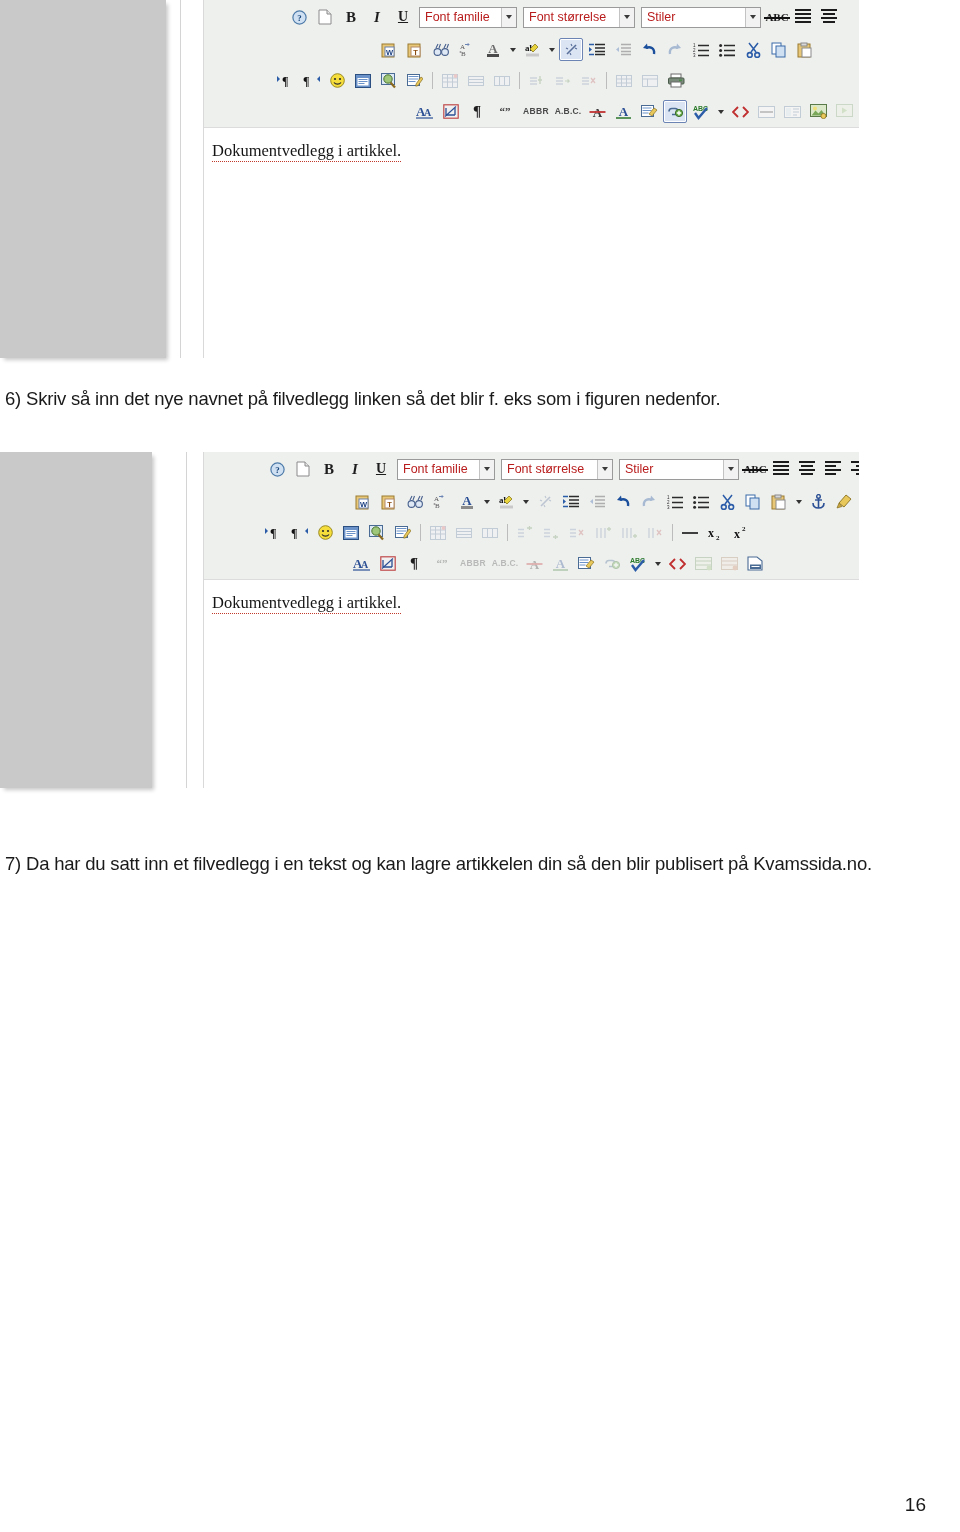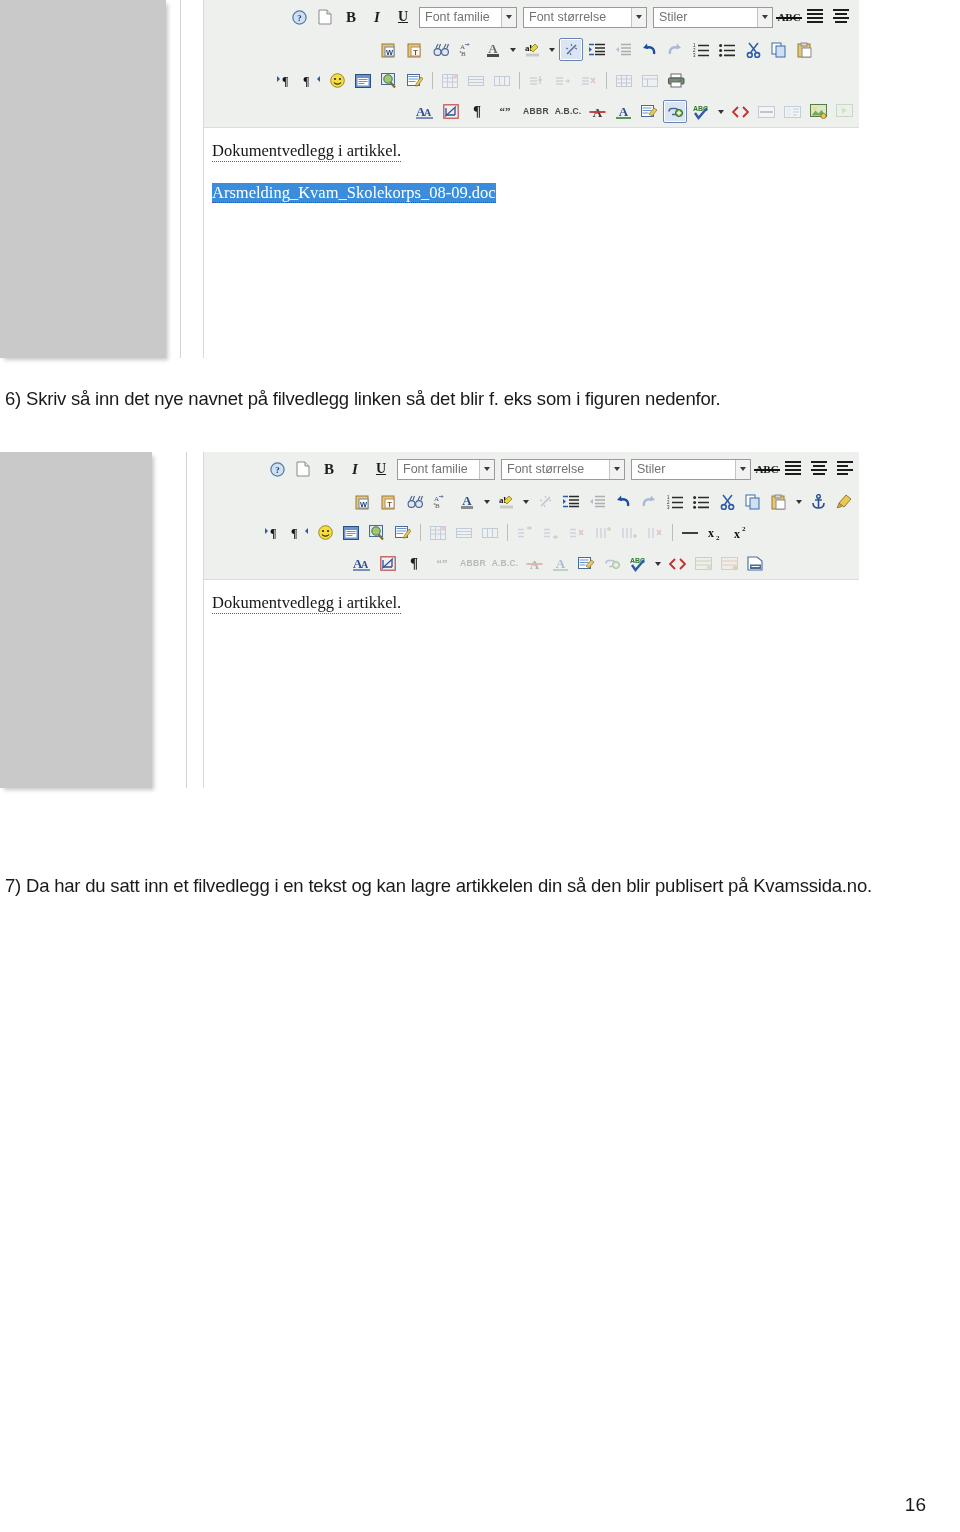--- a/index.html
+++ b/index.html
@@ -85,21 +85,21 @@
   
   .sel {
     height: 21px;
     background: #ffffff;
     border: 1px solid #9a9a9a;
     display: inline-flex;
     align-items: center;
     flex: 0 0 auto;
     margin: 0 3px;
     font-size: 12.5px;
-    color: #737373;
+    color: #b91c1c;
     padding: 0 0 0 5px;
     position: relative;
   }
   .sel .lbl { flex: 1 1 auto; overflow: hidden; }
   .sel .arw {
     width: 15px;
     height: 19px;
     border-left: 1px solid #c3c3c3;
     display: inline-flex;
     align-items: center;
@@ -108,21 +108,21 @@
     background: #f2f2f2;
   }
   .sel .arw i {
     display: block;
     width: 0; height: 0;
     border-left: 3.5px solid transparent;
     border-right: 3.5px solid transparent;
     border-top: 4px solid #3a3a3a;
   }
   .sel.w-fam { width: 98px; }
-  .sel.w-size { width: 124px; }
+  .sel.w-size { width: 112px; }
   .sel.w-style { width: 120px; }
 
   
   .lines { width: 16px; display: block; }
   .lines i { display: block; height: 2px; background: #1c1c1c; margin-bottom: 2px; }
   .lines.c i:nth-child(1){ width:16px; margin-left:0 }
   .lines.c i:nth-child(2){ width:12px; margin-left:2px }
   .lines.c i:nth-child(3){ width:16px; margin-left:0 }
   .lines.c i:nth-child(4){ width:12px; margin-left:2px }
   .lines.l i:nth-child(1){ width:16px }
@@ -591,23 +591,20 @@
           </svg>
         </span>
       </div>
     </div>
 
     <div class="ed-body" style="height:230px;">
       <div class="ed-line">
         <span class="ed-spell">Dokumentvedlegg i artikkel.</span>
       </div>
       <div class="ed-gap"></div>
-      <div class="ed-line">
-        <span class="ed-sel">Arsmelding_Kvam_Skolekorps_08-09.doc</span>
-      </div>
     </div>
   </div>
 </div>
 
 <div class="prose" style="left:5px; top:385px; width:890px;">
   <div class="hang">6) Skriv så inn det nye navnet på filvedlegg linken så det blir f. eks som i figuren nedenfor.</div>
 </div>
 
 <div class="figure" style="top:452px; width:960px; height:340px;">
 
@@ -1054,17 +1051,17 @@
 
     <div class="ed-body" style="height:205px;">
       <div class="ed-line">
         <span class="ed-spell">Dokumentvedlegg i artikkel.</span>
       </div>
       <div class="ed-gap"></div>
     </div>
   </div>
 </div>
 
-<div class="prose" style="left:5px; top:872px; width:890px;">
+<div class="prose" style="left:5px; top:850px; width:890px;">
   <div class="hang">7) Da har du satt inn et filvedlegg i en tekst og kan lagre artikkelen din så den blir publisert på Kvamssida.no.</div>
 </div>
 
 <div class="page-num">16</div>
 
 </body></html>

